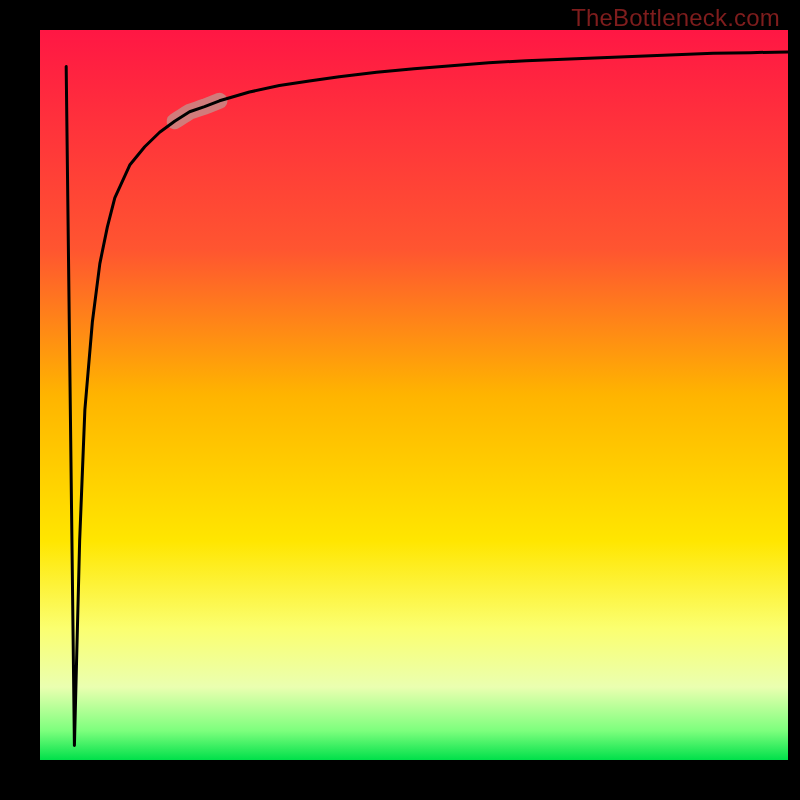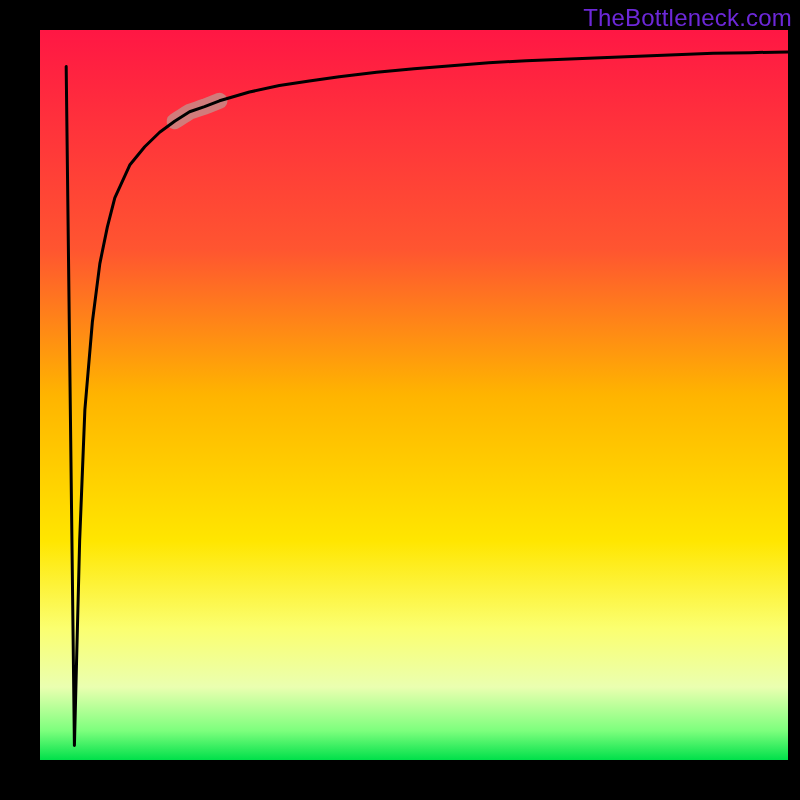--- a/index.html
+++ b/index.html
@@ -14,25 +14,25 @@
     position: relative;
     width: 800px;
     height: 800px;
   }
   svg {
     display: block;
   }
   .watermark {
     position: absolute;
     top: 4px;
-    right: 8px;
+    right: 20px;
     font-family: Arial, Helvetica, sans-serif;
     font-size: 24px;
     font-weight: 400;
-    color: #6d28d9;
+    color: #7f1d1d;
     letter-spacing: 0.2px;
   }
 </style>
 </head>
 <body>
 
 <div class="chart-wrap">
   <svg id="chart-svg" width="800" height="800" viewBox="0 0 800 800">
     <defs>
       <linearGradient id="bg-grad" x1="0" y1="0" x2="0" y2="1">

